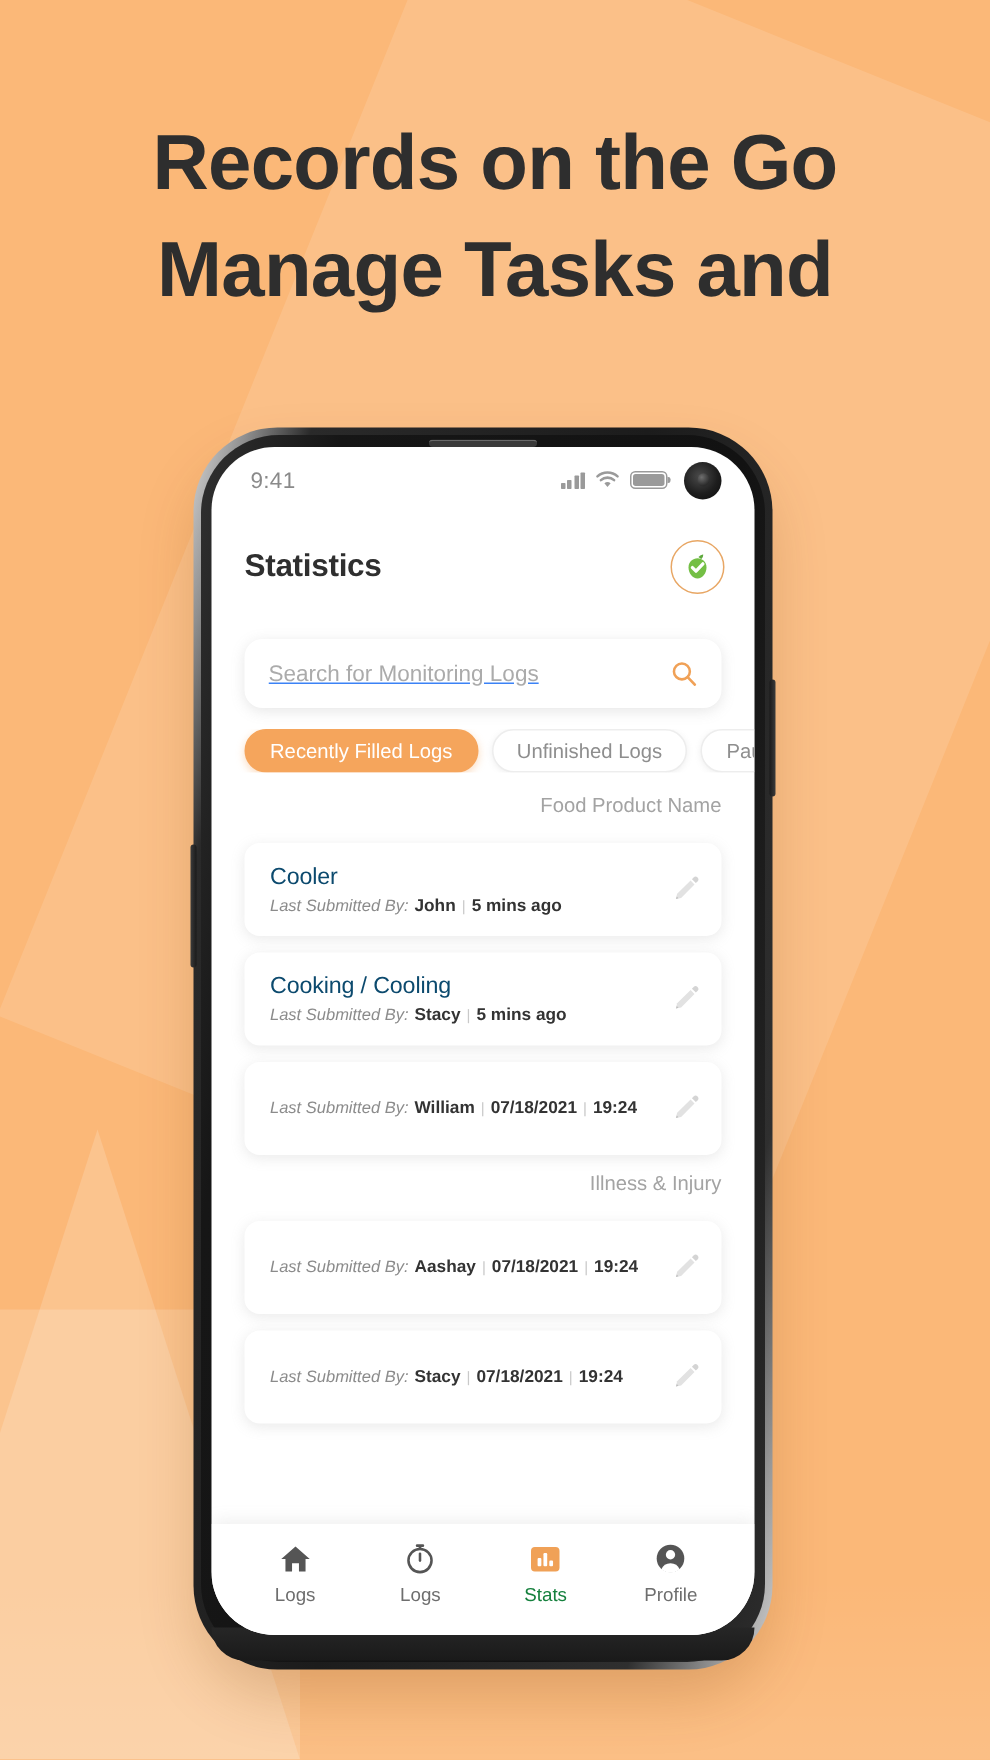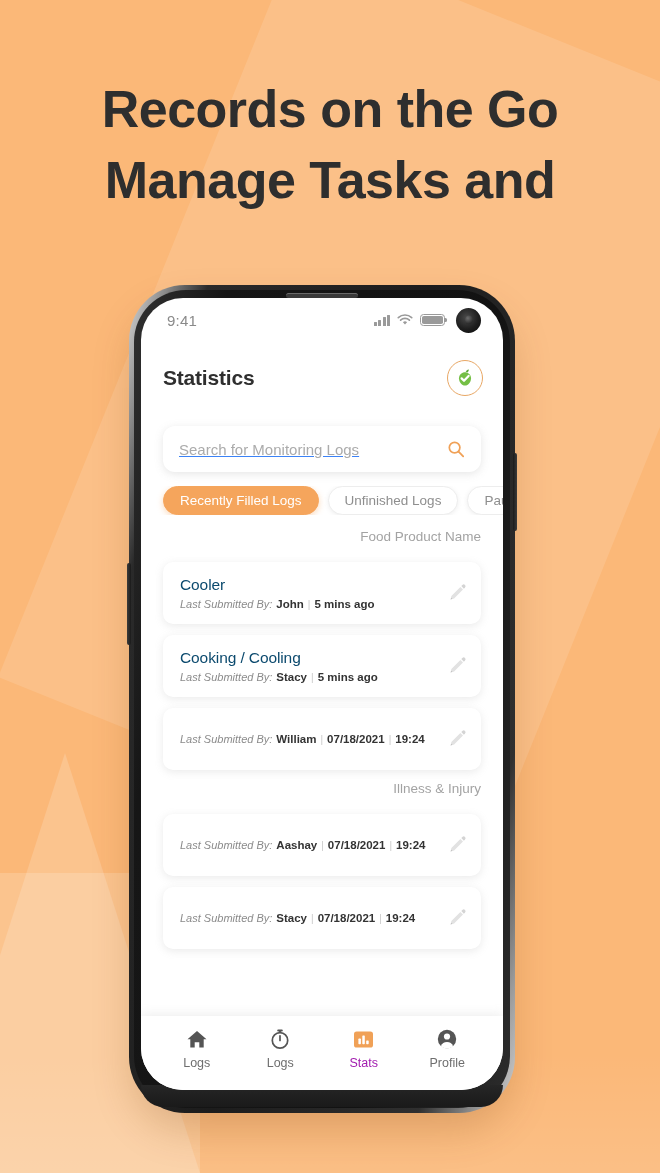--- a/index.html
+++ b/index.html
@@ -397,21 +397,21 @@
     display: flex;
     flex-direction: column;
     align-items: center;
     gap: 6px;
     width: 72px;
   }
   .nav-item .nav-label {
     font-size: 12.5px;
     color: #6E6E6E;
   }
-  .nav-item.active .nav-label { color: #a21caf; }
+  .nav-item.active .nav-label { color: #15803d; }
   .nav-icon { height: 22px; display: flex; align-items: center; }
   .nav-icon svg { display: block; }
 </style>
 </head>
 <body>
 
 <div class="bg-wrap">
   <div class="bg-diag-right"></div>
   <div class="bg-tri-left-fill"></div>
   <div class="bg-tri-left"></div>

